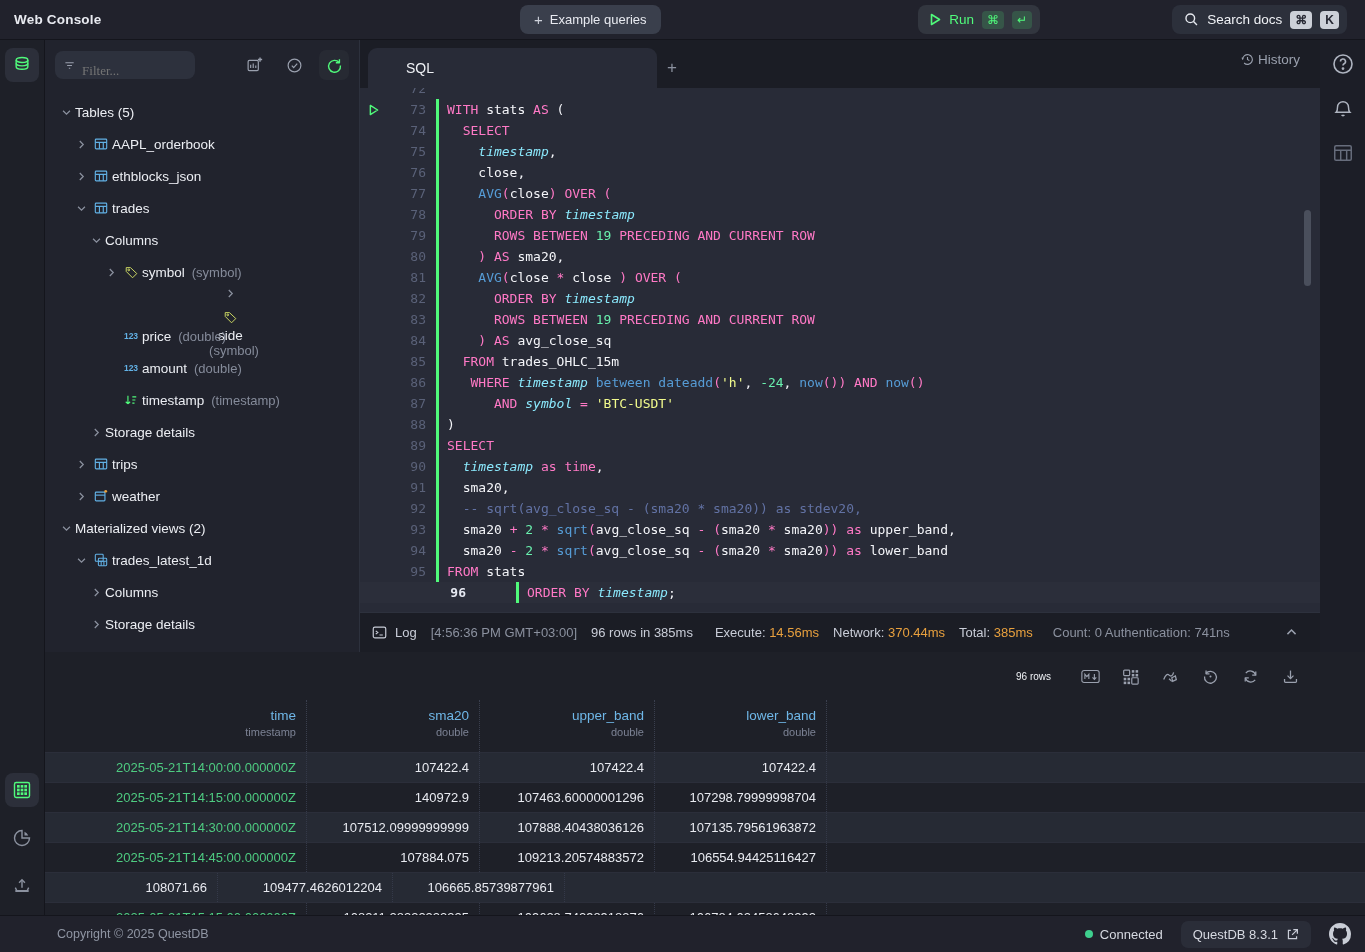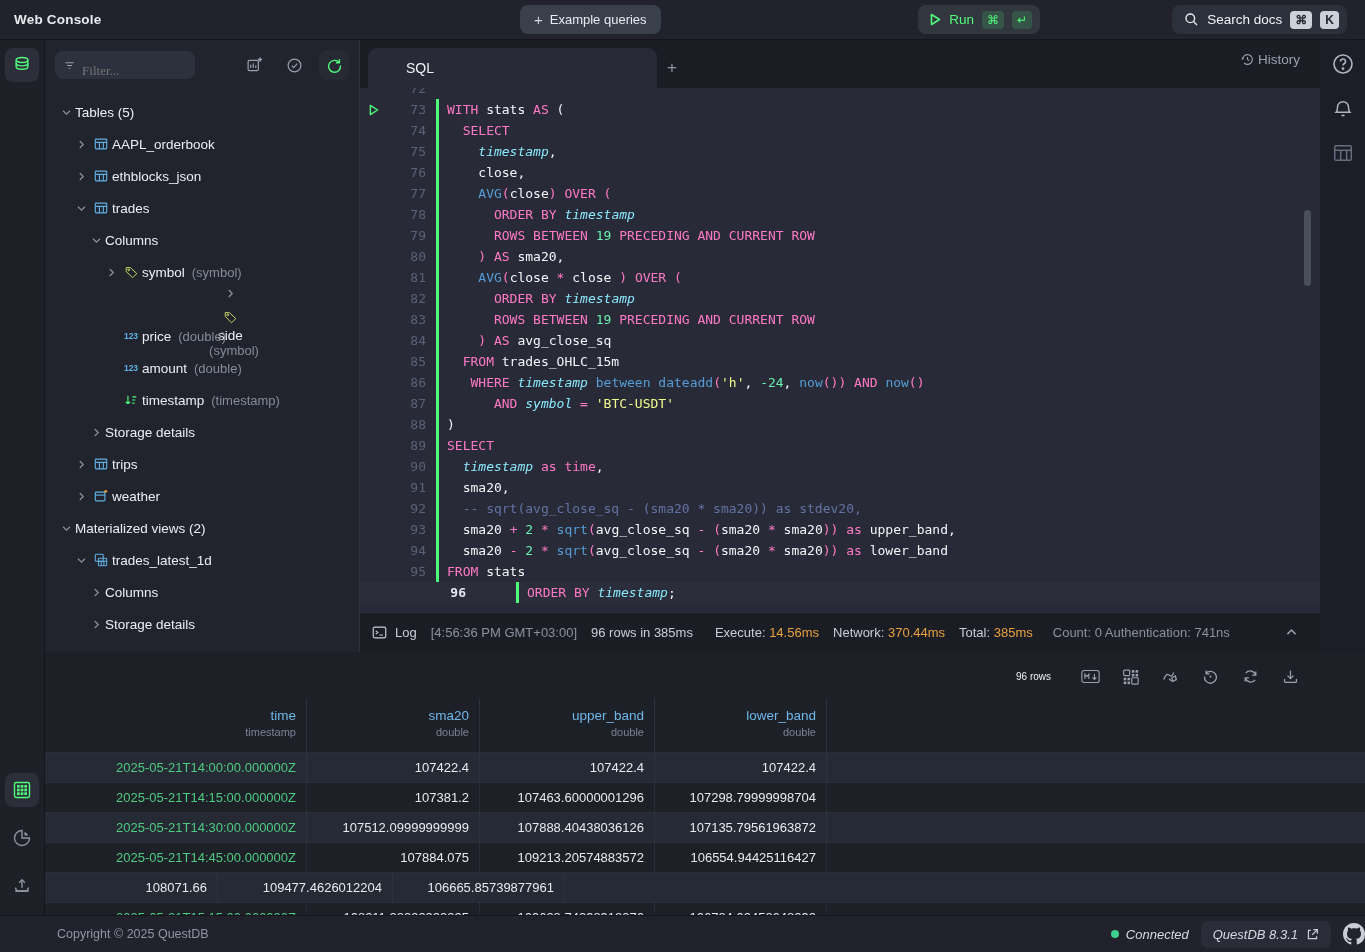--- a/index.html
+++ b/index.html
@@ -103,23 +103,23 @@
   .gh-name { color:var(--header_blue); font-size:13.5px; cursor:pointer; }
   .gh-type { color:#7c8294; font-size:11px; margin-top:3px; }
   .grid-row { display:flex; height:30px; line-height:29px; border-top:1px solid #2b2e3a; cursor:pointer; }
   .grid-row:nth-child(odd) { background:#262a34; }
   .gc { text-align:right; padding-right:10px; border-right:1px dotted #343949; color:#e8eaf0;
     overflow:hidden; font-size:13px; }
   .gc.ts { color:var(--timestamp_green); }
 
   
   #statusbar { position:absolute; left:0; top:915px; width:1365px; height:37px; background:#21222c;
-    border-top:1px solid #14151c; display:flex; align-items:center; padding:0 0 0 57px; }
+    border-top:1px solid #14151c; display:flex; align-items:center; padding:0 14px 0 57px; }
   #copyright { color:#8f95a3; font-size:12.5px; }
-  #status-right { margin-left:auto; display:flex; align-items:center; gap:12px;font-style:italic; }
+  #status-right { margin-left:auto; display:flex; align-items:center; gap:18px; }
   #connected { display:flex; align-items:center; gap:7px; font-size:13px; color:#d6d9e1; }
   #conn-dot { width:8px; height:8px; border-radius:50%; background:#3ecf8e; }
   #version-chip { background:#2a2d38; border-radius:7px; padding:6px 12px; font-size:13px;
     color:#d6d9e1; display:flex; align-items:center; gap:8px; cursor:pointer; }
   #gh-link { color:#cfd3dc; cursor:pointer; display:flex; }
 
   svg { display:block; }
 </style>
 </head>
 <body>
@@ -585,21 +585,21 @@
       </div>
     <div id="grid-body">
         <div class="grid-row">
           <span class="gc ts" style="width:262px">2025-05-21T14:00:00.000000Z</span>
           <span class="gc" style="width:173px">107422.4</span>
           <span class="gc" style="width:175px">107422.4</span>
           <span class="gc" style="width:172px">107422.4</span>
         </div>
         <div class="grid-row">
           <span class="gc ts" style="width:262px">2025-05-21T14:15:00.000000Z</span>
-          <span class="gc" style="width:173px">107381.2</span>
+          <span class="gc" style="width:173px">140972.9</span>
           <span class="gc" style="width:175px">107463.60000001296</span>
           <span class="gc" style="width:172px">107298.79999998704</span>
         </div>
         <div class="grid-row">
           <span class="gc ts" style="width:262px">2025-05-21T14:30:00.000000Z</span>
           <span class="gc" style="width:173px">107512.09999999999</span>
           <span class="gc" style="width:175px">107888.40438036126</span>
           <span class="gc" style="width:172px">107135.79561963872</span>
         </div>
         <div class="grid-row">

